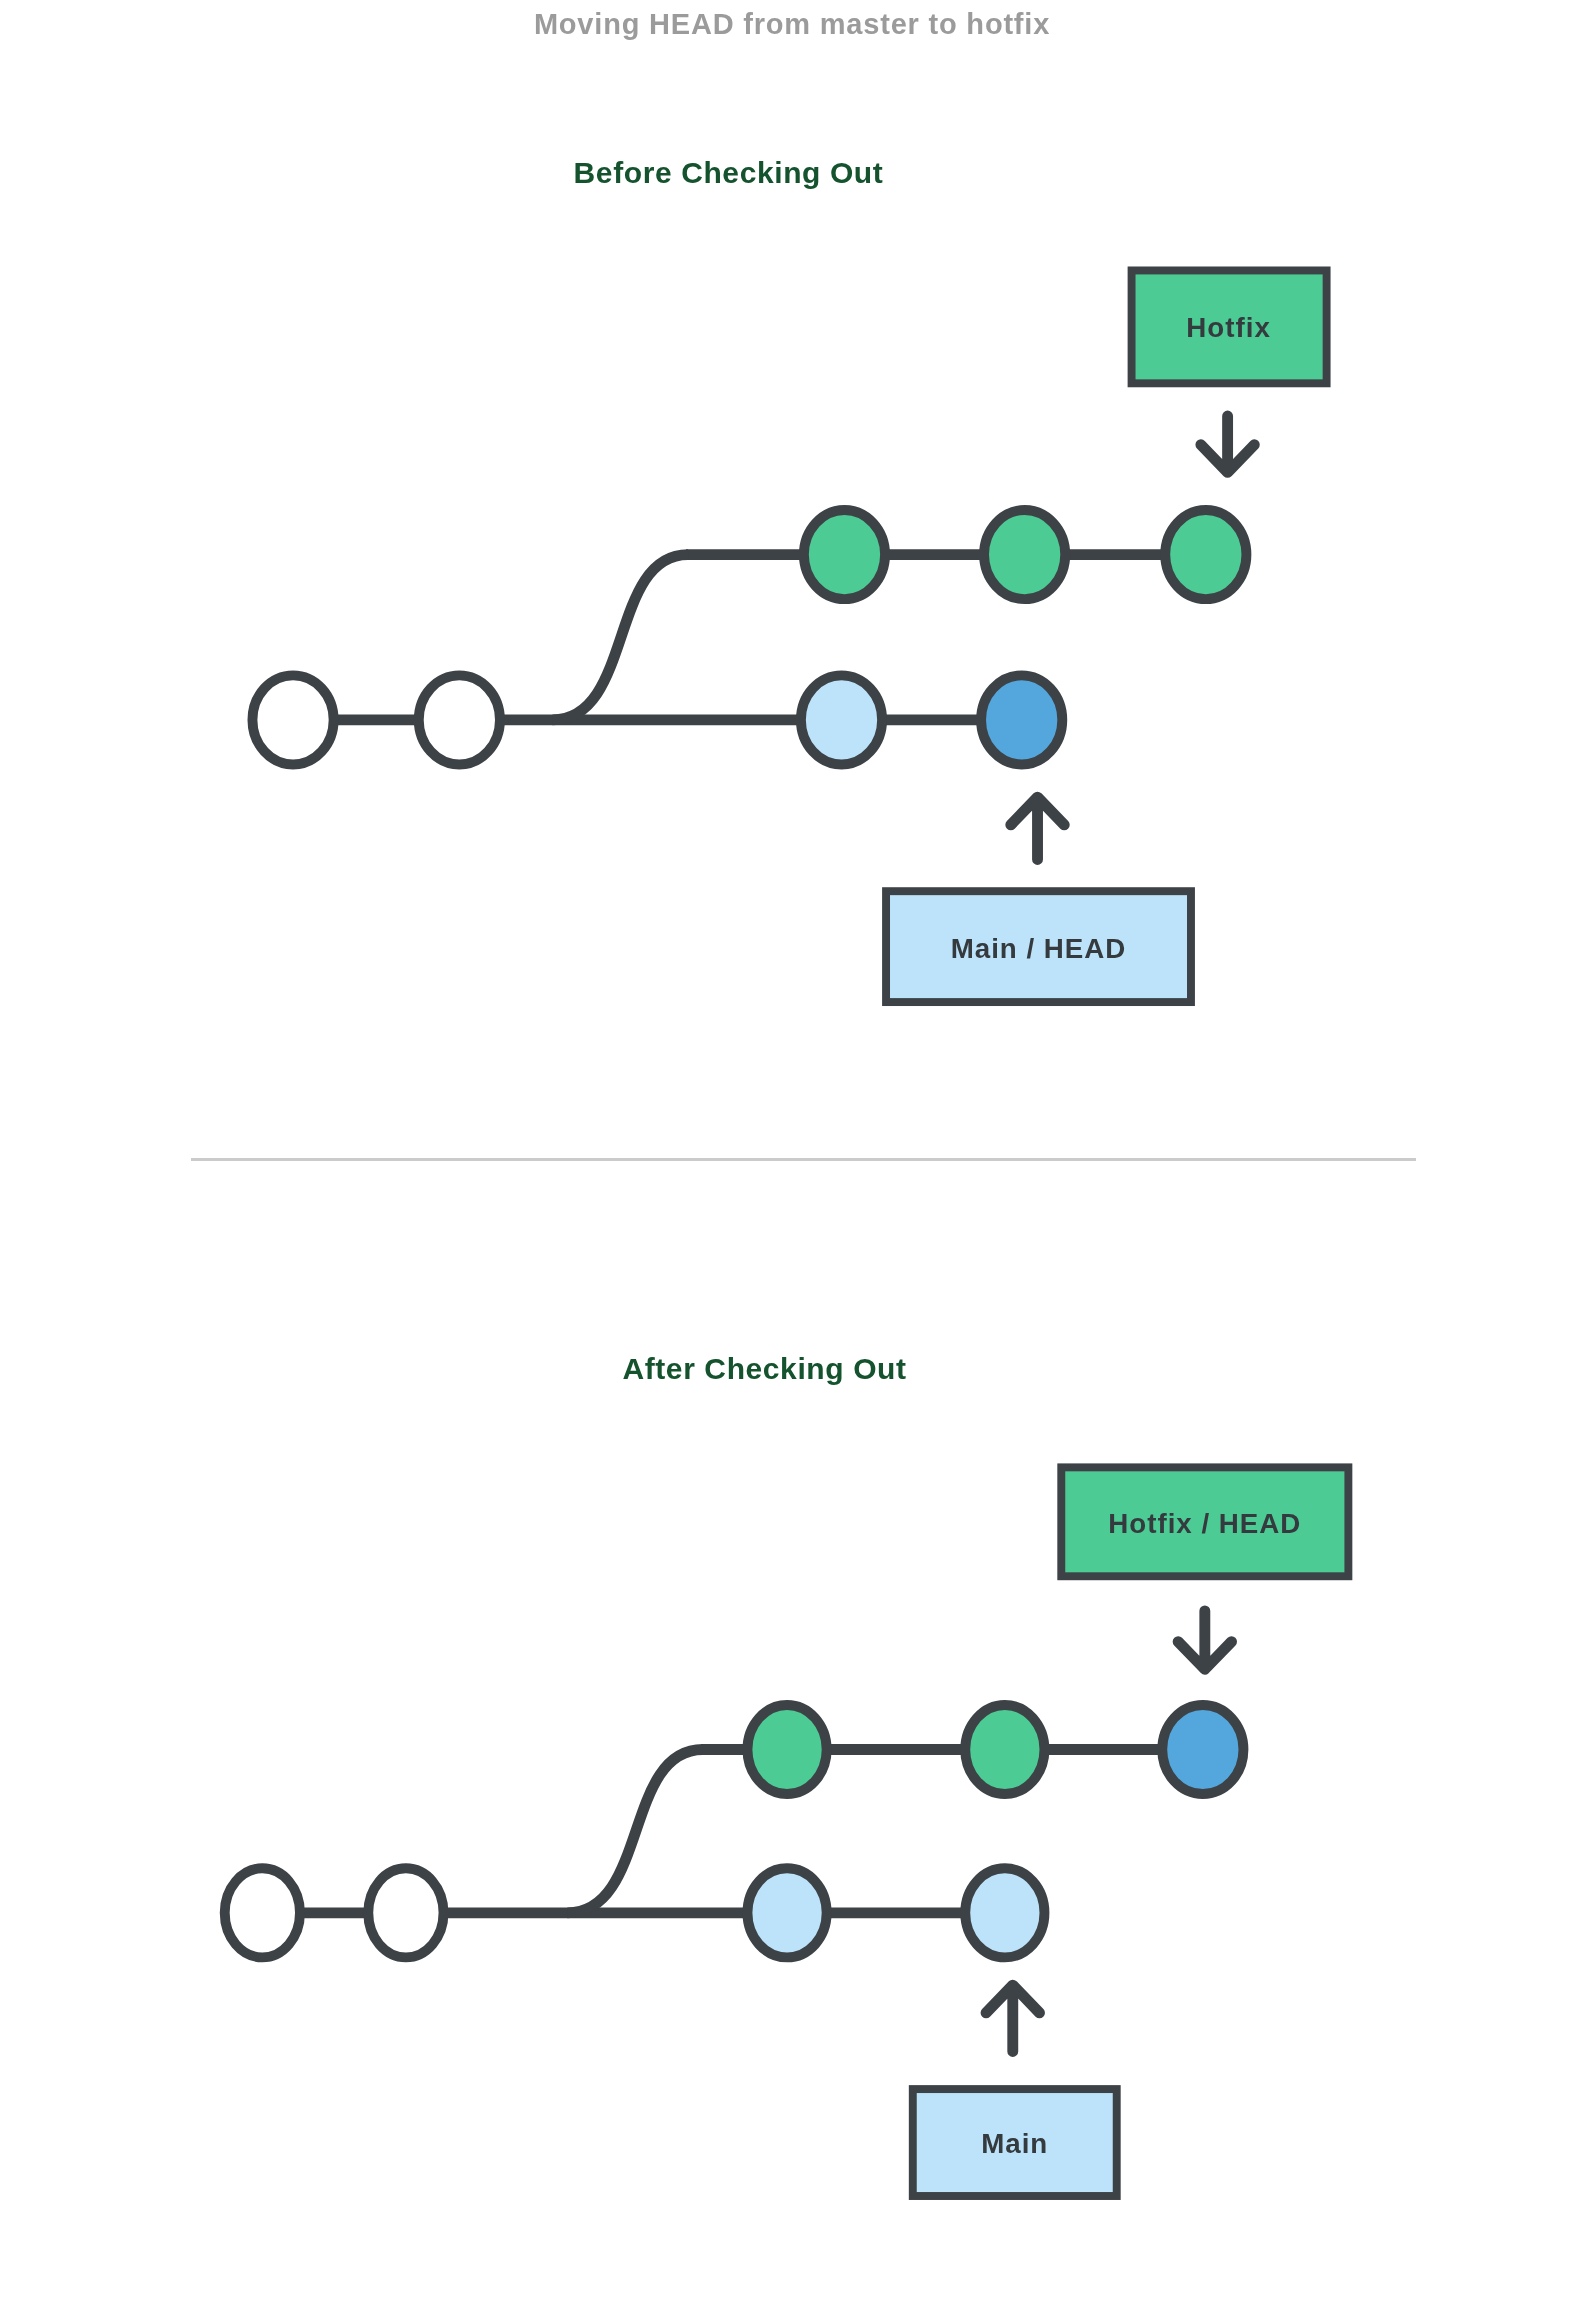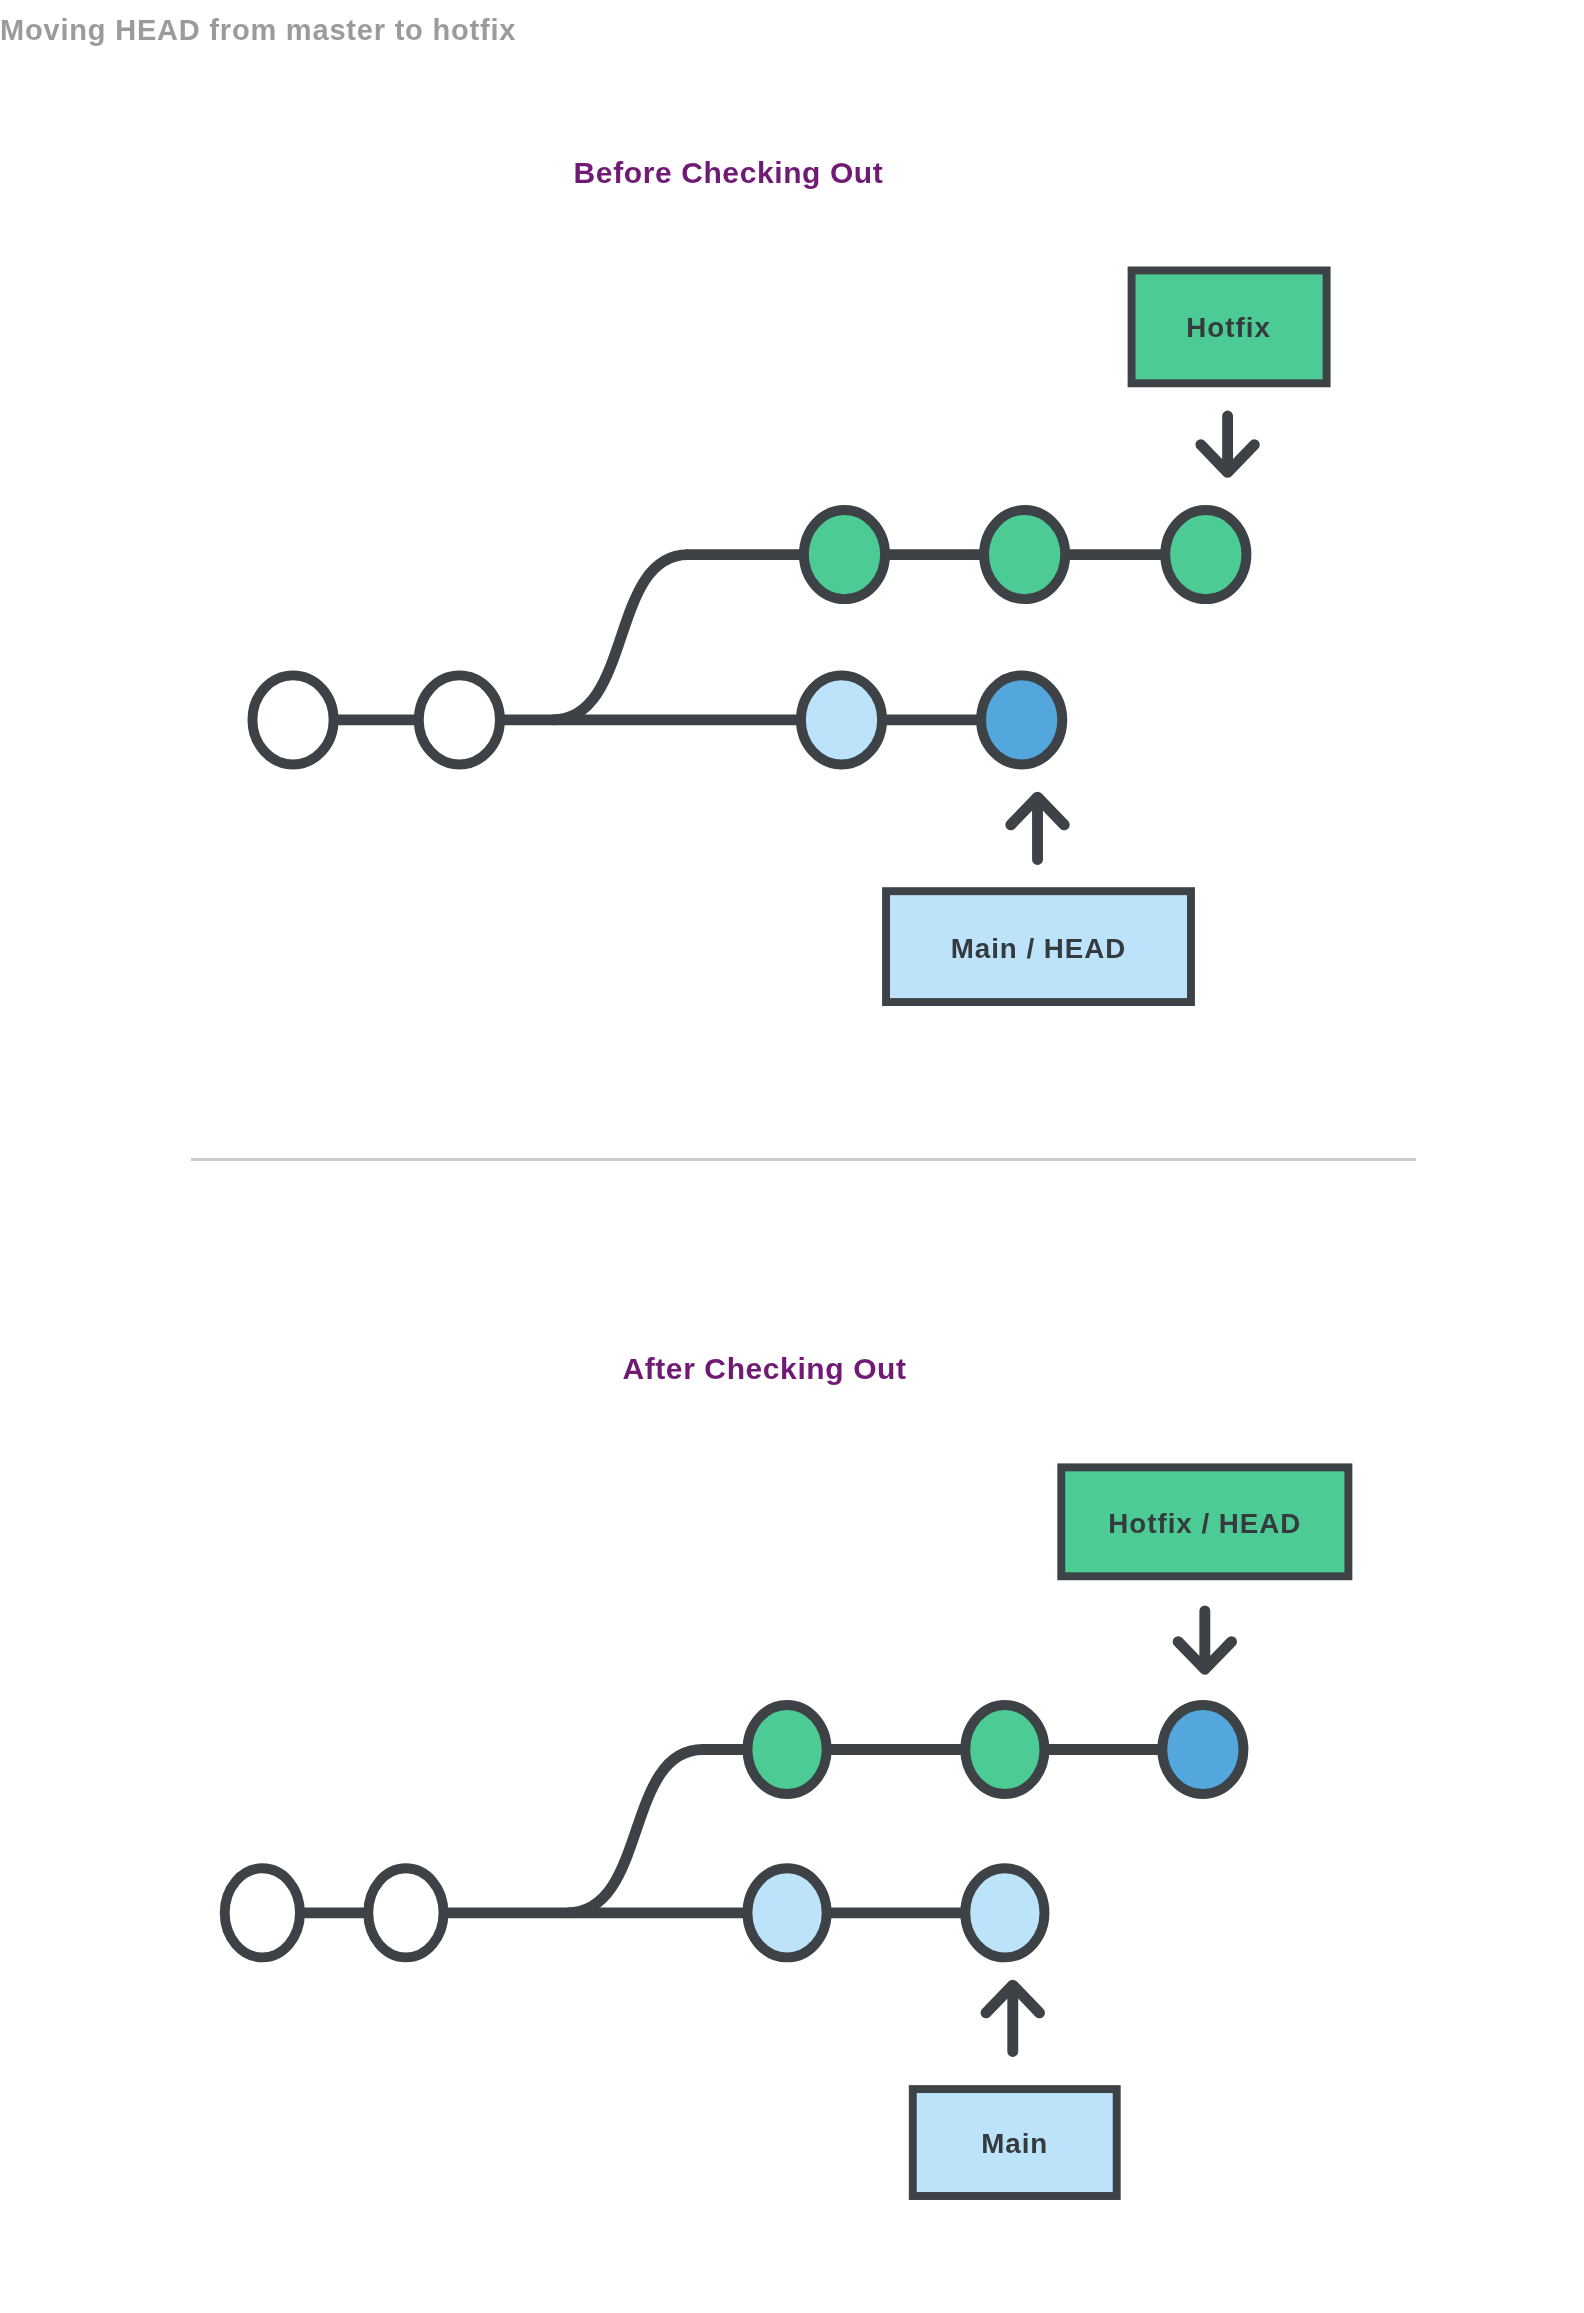--- a/index.html
+++ b/index.html
@@ -10,37 +10,38 @@
   }
   .canvas {
     position: relative;
     width: 1584px;
     height: 2314px;
     background: #ffffff;
     overflow: hidden;
   }
   .page-title {
     position: absolute;
-    top: 14px;
+    top: 8px;
     left: 0;
     width: 1584px;
+    text-align: center;
     font-size: 29px;
     font-weight: bold;
     letter-spacing: 0.8px;
     color: #9b9b9b;
   }
   .section-heading {
     position: absolute;
     left: 0;
     width: 1457px;
     text-align: center;
     font-size: 30px;
     font-weight: bold;
     letter-spacing: 0.6px;
-    color: #701a75;
+    color: #14532d;
   }
   .heading-before { top: 156px; }
   .heading-after  { top: 1352px; margin-left: 36px; }
   .divider {
     position: absolute;
     top: 1158px;
     left: 191px;
     width: 1225px;
     height: 3px;
     background: #cbcbcb;

